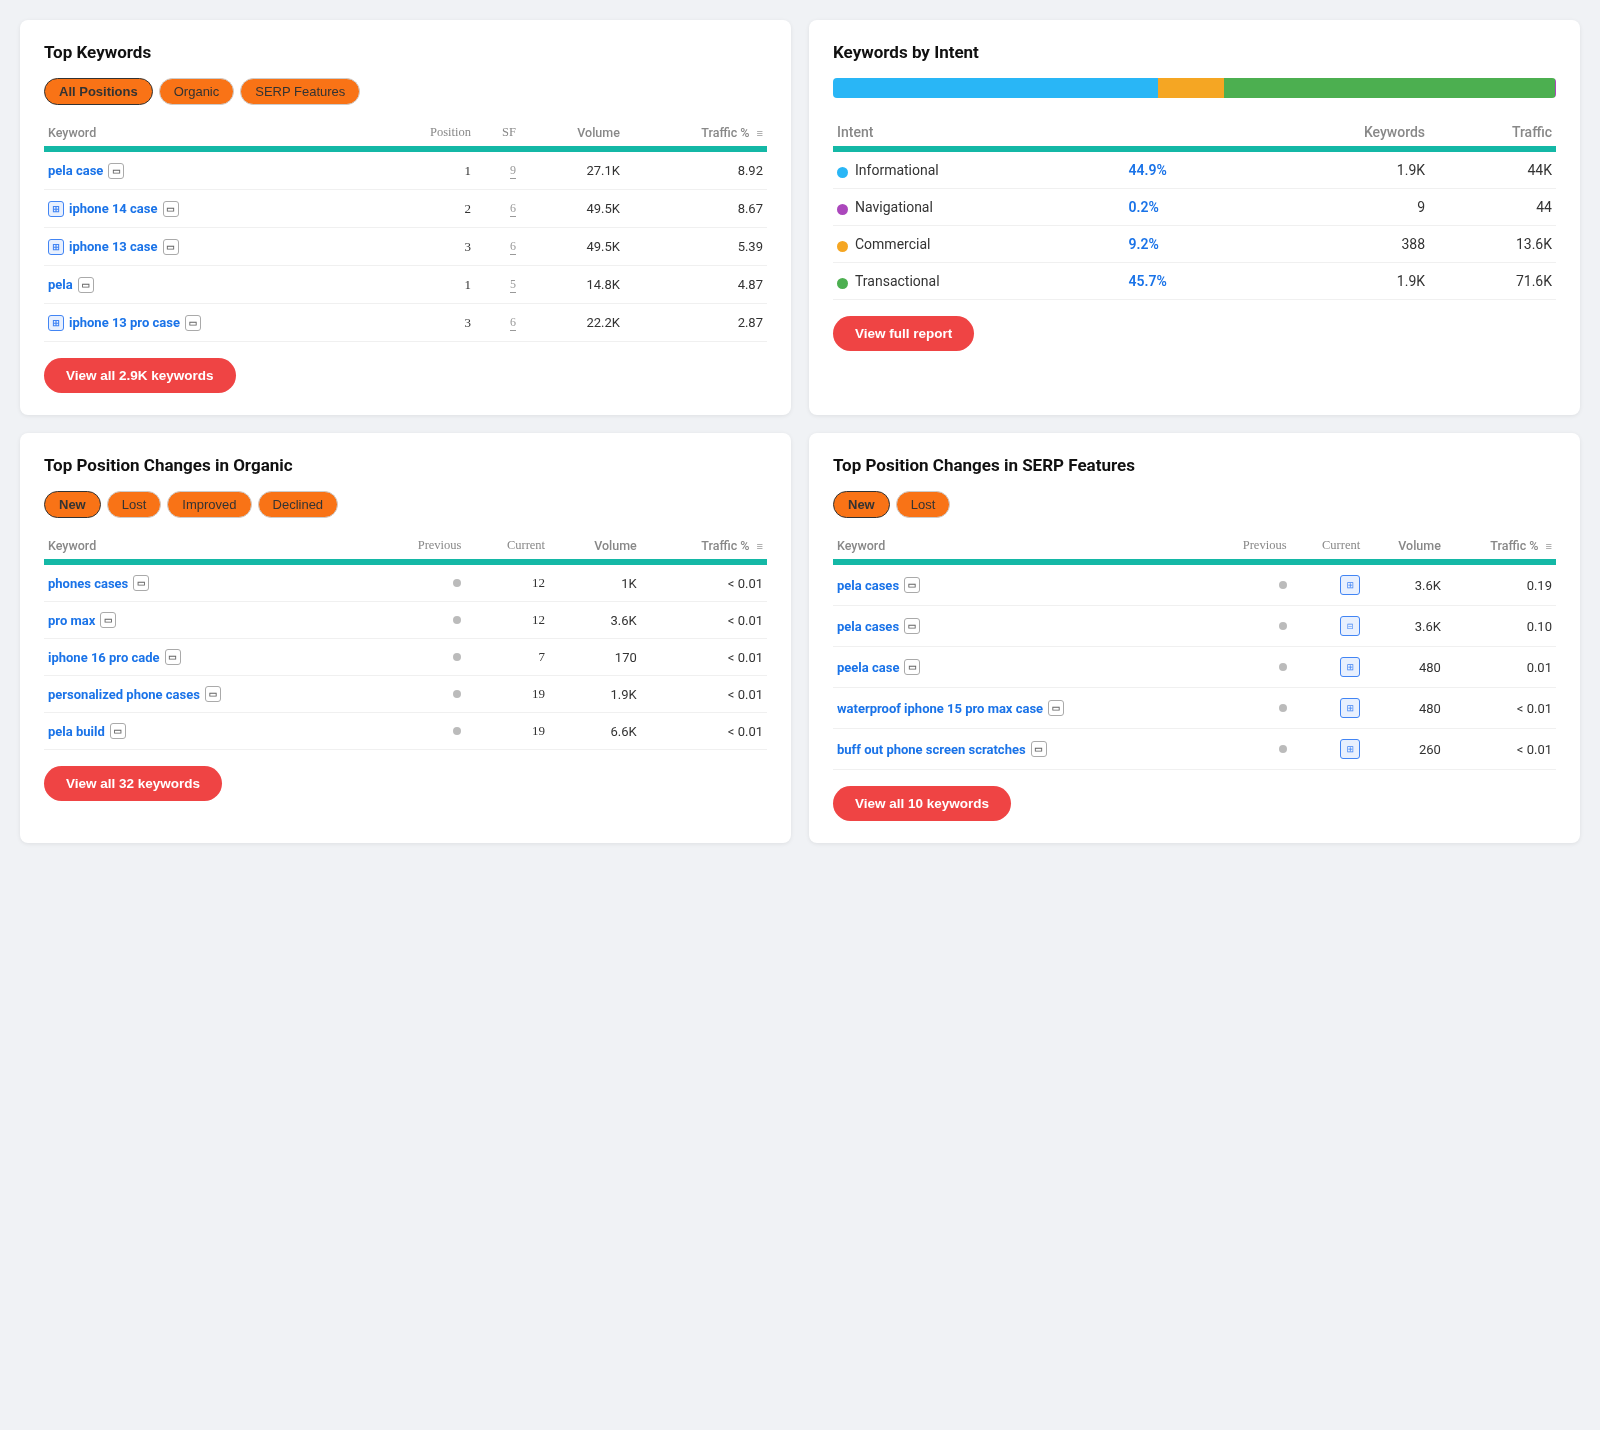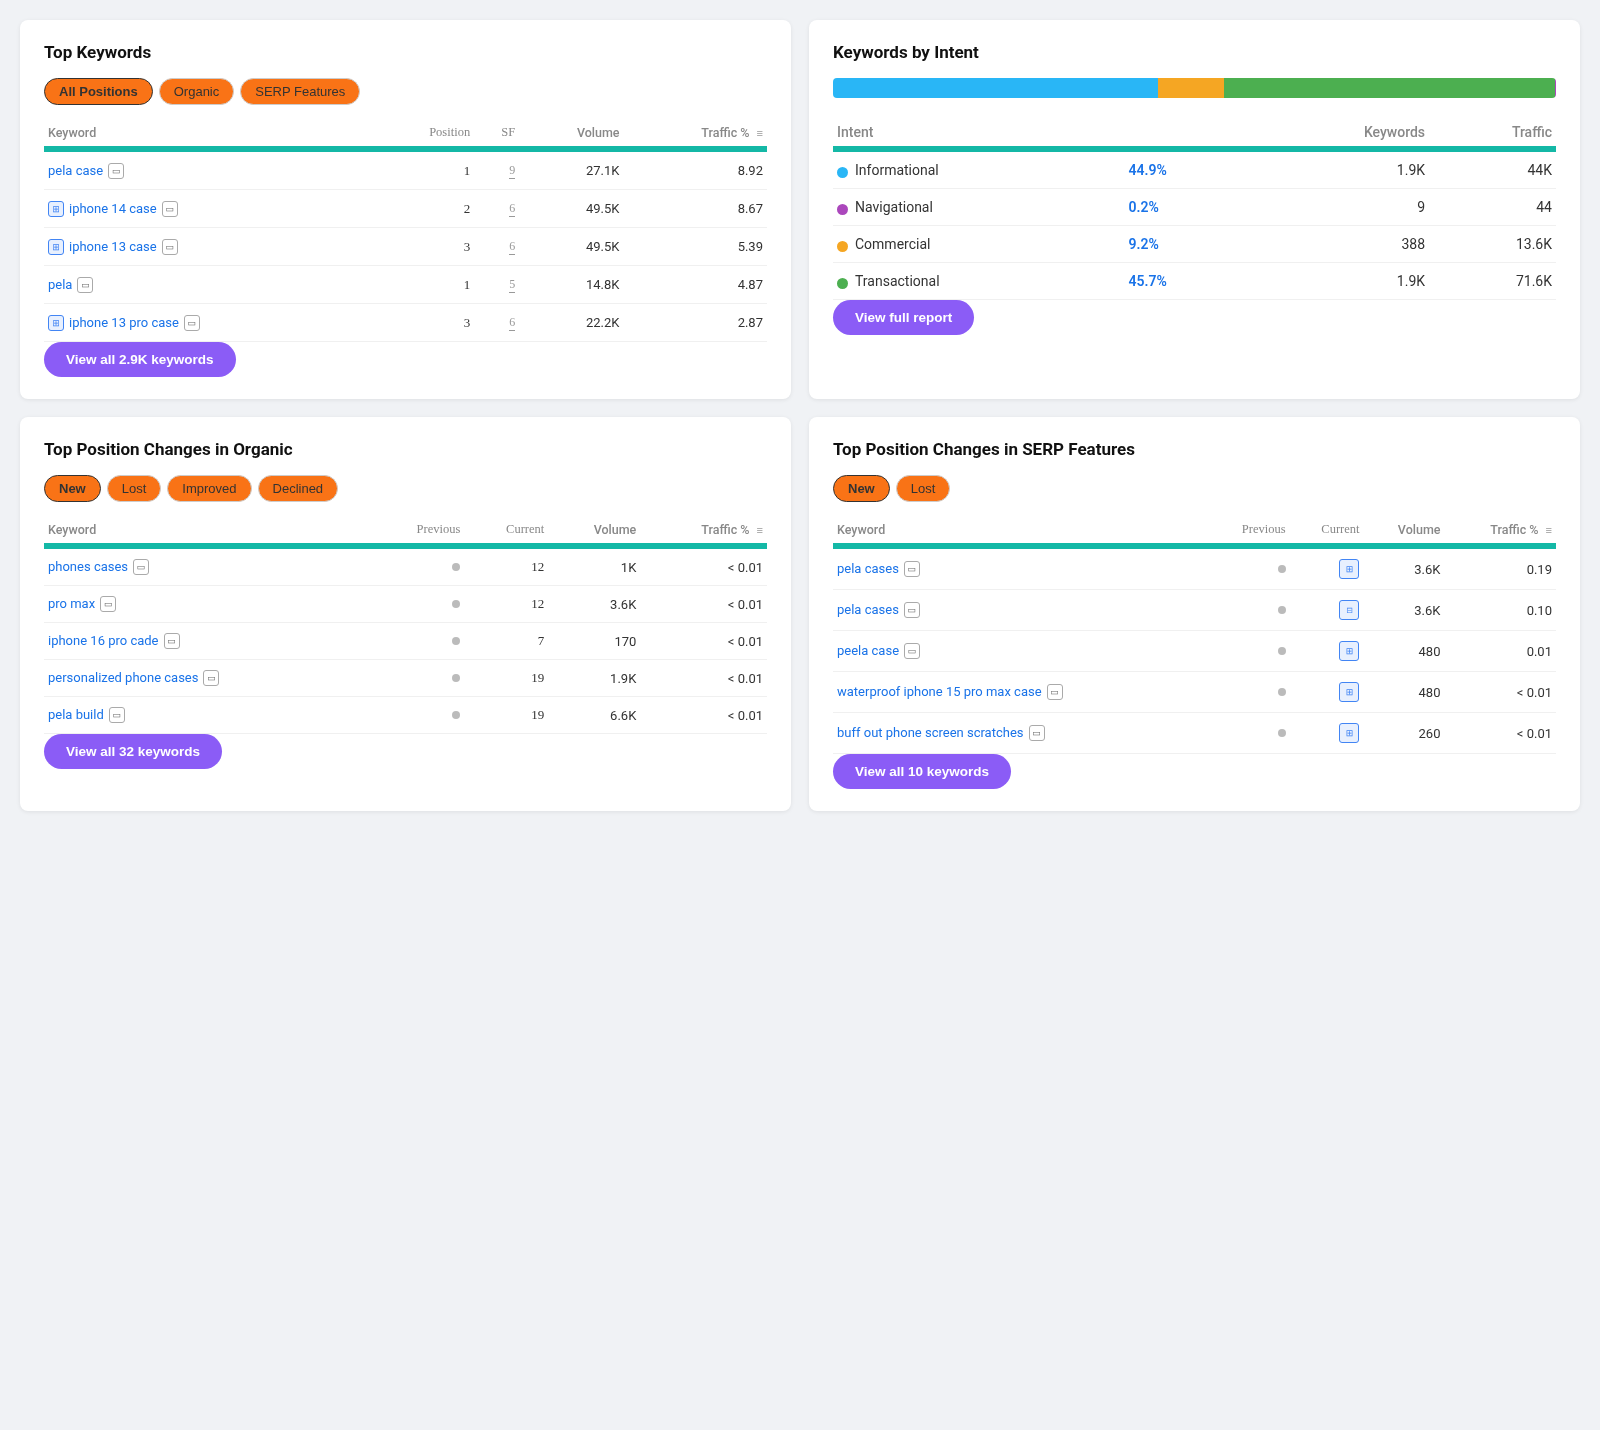--- a/index.html
+++ b/index.html
@@ -61,22 +61,23 @@
     th.right, td.right { text-align: right; }
     th.center, td.center { text-align: right; font-family: Liberation Serif, serif; }
     td {
       padding: 10px 4px;
       border-bottom: 1px solid #f0f0f0;
       font-size: 13px;
       vertical-align: middle;
     }
     .kw-link {
       color: #1a73e8;
-      font-weight: 400;
+      font-weight: 700;
       display: flex;
+      align-items: center;
       gap: 5px;
       text-decoration: none;
     }
     .icon-small {
       width: 16px;
       height: 16px;
       display: inline-flex;
       align-items: center;
       justify-content: center;
       border: 1.5px solid #aaa;
@@ -97,29 +98,29 @@
       display: inline-block;
     }
     .dot-prev {
       width: 8px;
       height: 8px;
       background: #bbb;
       border-radius: 50%;
       display: inline-block;
     }
     .blue-btn {
-      background: #8b5cf6;
+      background: #ef4444;
       color: #fff;
       border: none;
       border-radius: 20px;
       padding: 10px 22px;
       font-size: 13.5px;
       font-weight: 600;
       cursor: pointer;
-      margin-top: 0;
+      margin-top: 16px;
     }
     
     .intent-bar-container {
       height: 20px;
       display: flex;
       border-radius: 4px;
       overflow: hidden;
       margin-bottom: 20px;
     }
     .intent-bar-seg {

